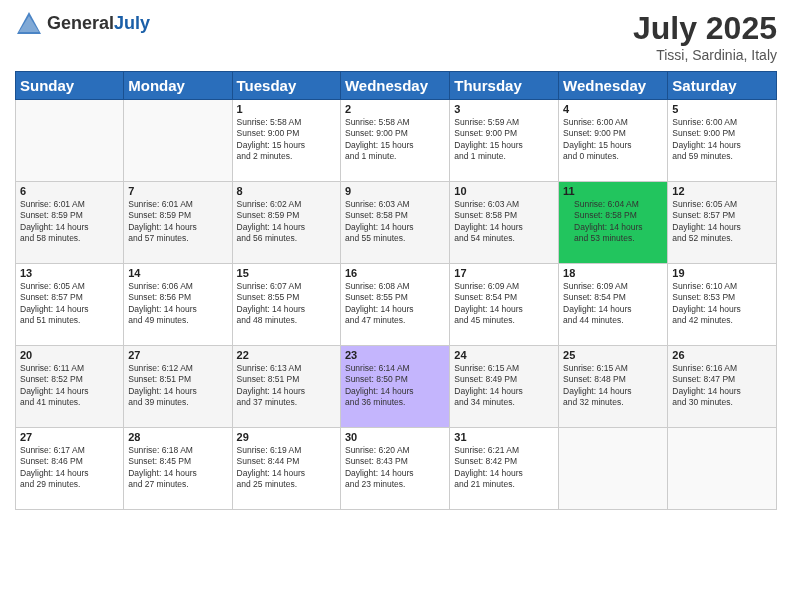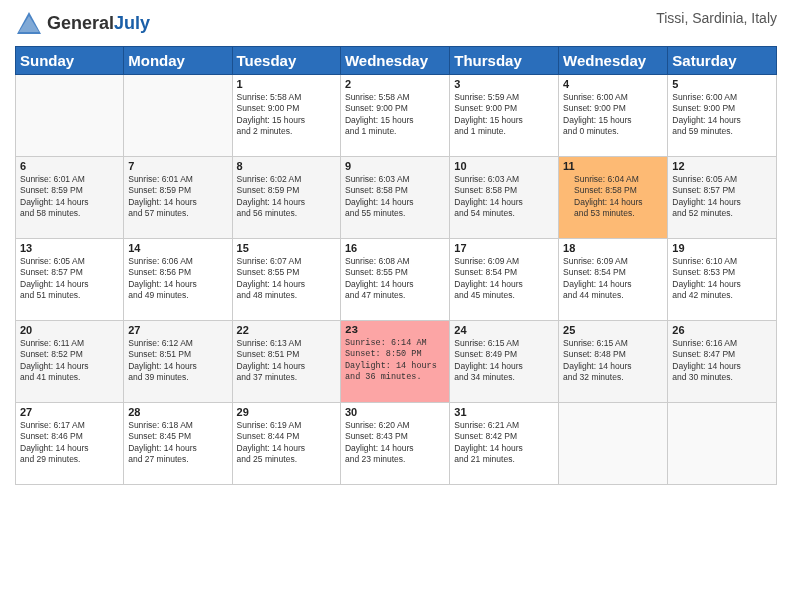--- a/index.html
+++ b/index.html
@@ -107,20 +107,21 @@
       <svg class="logo-icon" viewBox="0 0 28 28">
         <polygon points="14,2 26,24 2,24" fill="#2a6ebb" opacity="0.85"></polygon>
         <polygon points="14,6 24,22 4,22" fill="#fff" opacity="0.3"></polygon>
       </svg>
       <div class="logo-text">
         <span class="logo-general">General</span>
         <span class="logo-blue">July</span>
       </div>
     </div>
     <div class="title-block">
+      <div class="month-title">July 2025</div>
       <div class="location">Tissi, Sardinia, Italy</div>
     </div>
   </div>
 
   <table class="calendar">
     <thead>
       <tr>
         <th>Sunday</th>
         <th>Monday</th>
         <th>Tuesday</th>
@@ -199,21 +200,21 @@
 Daylight: 14 hours
 and 55 minutes.</div>
           </td>
           <td style="background: rgb(245, 245, 245);">
             <span class="day-num">10</span>
             <div class="day-info" style="white-space: pre-line;">Sunrise: 6:03 AM
 Sunset: 8:58 PM
 Daylight: 14 hours
 and 54 minutes.</div>
           </td>
-          <td style="background: #fdba74;">
+          <td style="background: #22c55e;">
             <span class="day-num">11</span>
             <div class="day-info" style="white-space: pre-line; margin-left: 11px;">Sunrise: 6:04 AM
 Sunset: 8:58 PM
 Daylight: 14 hours
 and 53 minutes.</div>
           </td>
           <td style="background: rgb(245, 245, 245);">
             <span class="day-num">12</span>
             <div class="day-info" style="white-space: pre-line;">Sunrise: 6:05 AM
 Sunset: 8:57 PM
@@ -287,21 +288,21 @@
 Daylight: 14 hours
 and 39 minutes.</div>
           </td>
           <td style="background: rgb(245, 245, 245);">
             <span class="day-num">22</span>
             <div class="day-info" style="white-space: pre-line;">Sunrise: 6:13 AM
 Sunset: 8:51 PM
 Daylight: 14 hours
 and 37 minutes.</div>
           </td>
-          <td style="background: #fca5a5; font-family: Liberation Mono, monospace;">
+          <td style="background: #c4b5fd;">
             <span class="day-num">23</span>
             <div class="day-info" style="white-space: pre-line;">Sunrise: 6:14 AM
 Sunset: 8:50 PM
 Daylight: 14 hours
 and 36 minutes.</div>
           </td>
           <td style="background: rgb(245, 245, 245);">
             <span class="day-num">24</span>
             <div class="day-info" style="white-space: pre-line;">Sunrise: 6:15 AM
 Sunset: 8:49 PM

